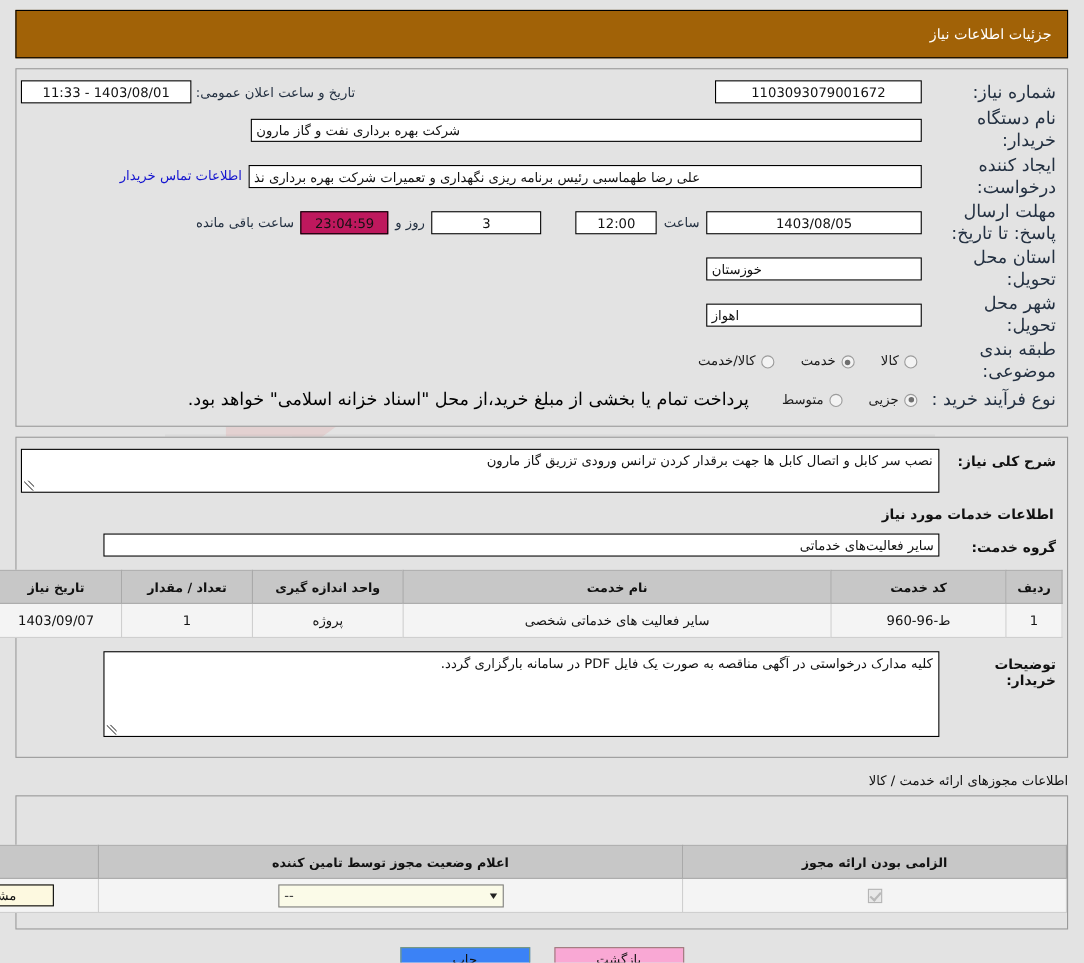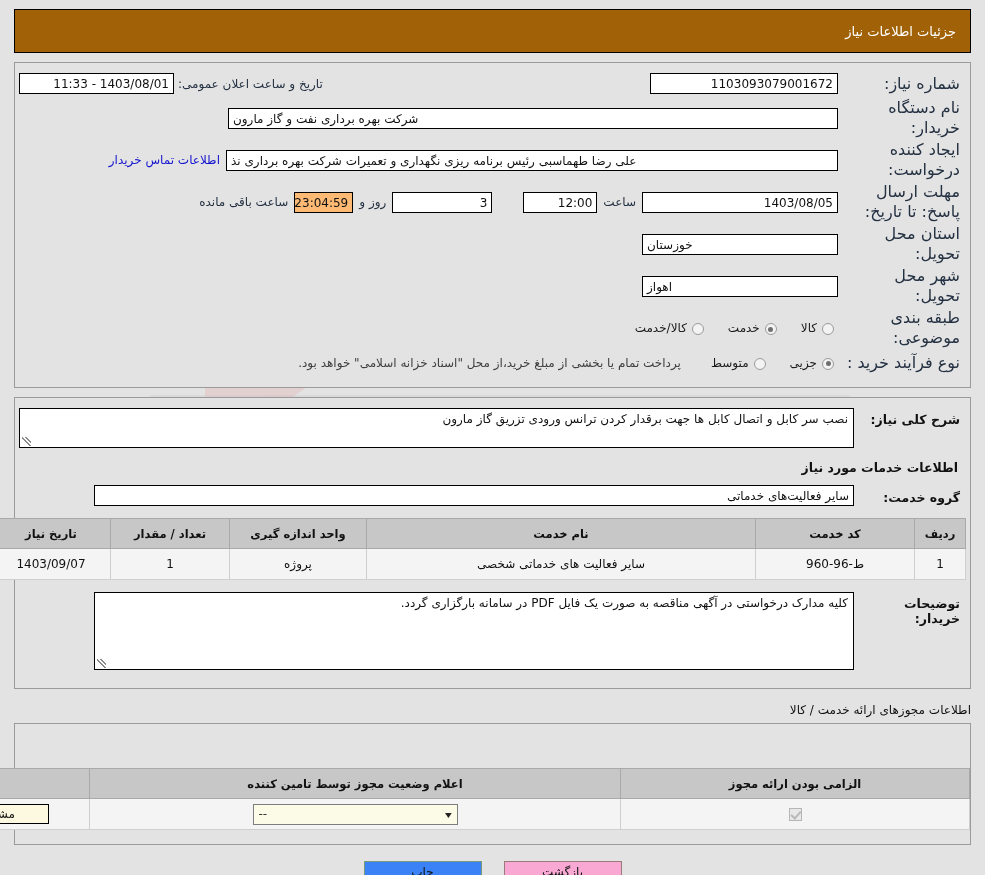--- a/index.html
+++ b/index.html
@@ -130,36 +130,37 @@
     border: 1px solid #000;
     background: #ffffff;
     height: 21px;
     line-height: 21px;
     box-sizing: border-box;
     padding: 0 4px;
     font-size: 12px;
     color: #111;
     overflow: hidden;
     white-space: nowrap;
+    text-align: center;
     flex: 0 0 auto;
   }
   .fld.rt { text-align: left; }
   .fld.w-need  { width: 188px; }
   .fld.w-org   { width: 610px; }
   .fld.w-creat { width: 612px; }
   .fld.w-date  { width: 196px; }
   .fld.w-time  { width: 74px; }
   .fld.w-days  { width: 100px; }
   .fld.w-prov  { width: 196px; }
   .fld.w-city  { width: 196px; }
   .fld.w-pubdt { width: 155px; }
 
   .fld.countdown {
-    background: #fdba74;
-    width: 59px;
+    background: #be185d;
+    width: 80px;
     color: #111;
   }
 
   .inline-lbl {
     color: #243142;
     font-size: 12px;
     padding: 0 6px;
     white-space: nowrap;
   }
   .link {
@@ -204,22 +205,22 @@
     width: 5px; height: 5px;
     border-radius: 50%;
     background: #6f6f6f;
   }
   .radio-lbl {
     font-size: 12px;
     color: #1a1a1a;
     padding-left: 16px;
   }
   .note {
-    font-size: 12px;
-    color: #404040;
+    font-size: 16px;
+    color: #000000;
     padding-right: 10px;
     white-space: nowrap;
   }
 
   
   .mid { padding: 10px 4px 12px 4px; }
 
   .bigrow {
     display: flex;
     align-items: flex-start;

